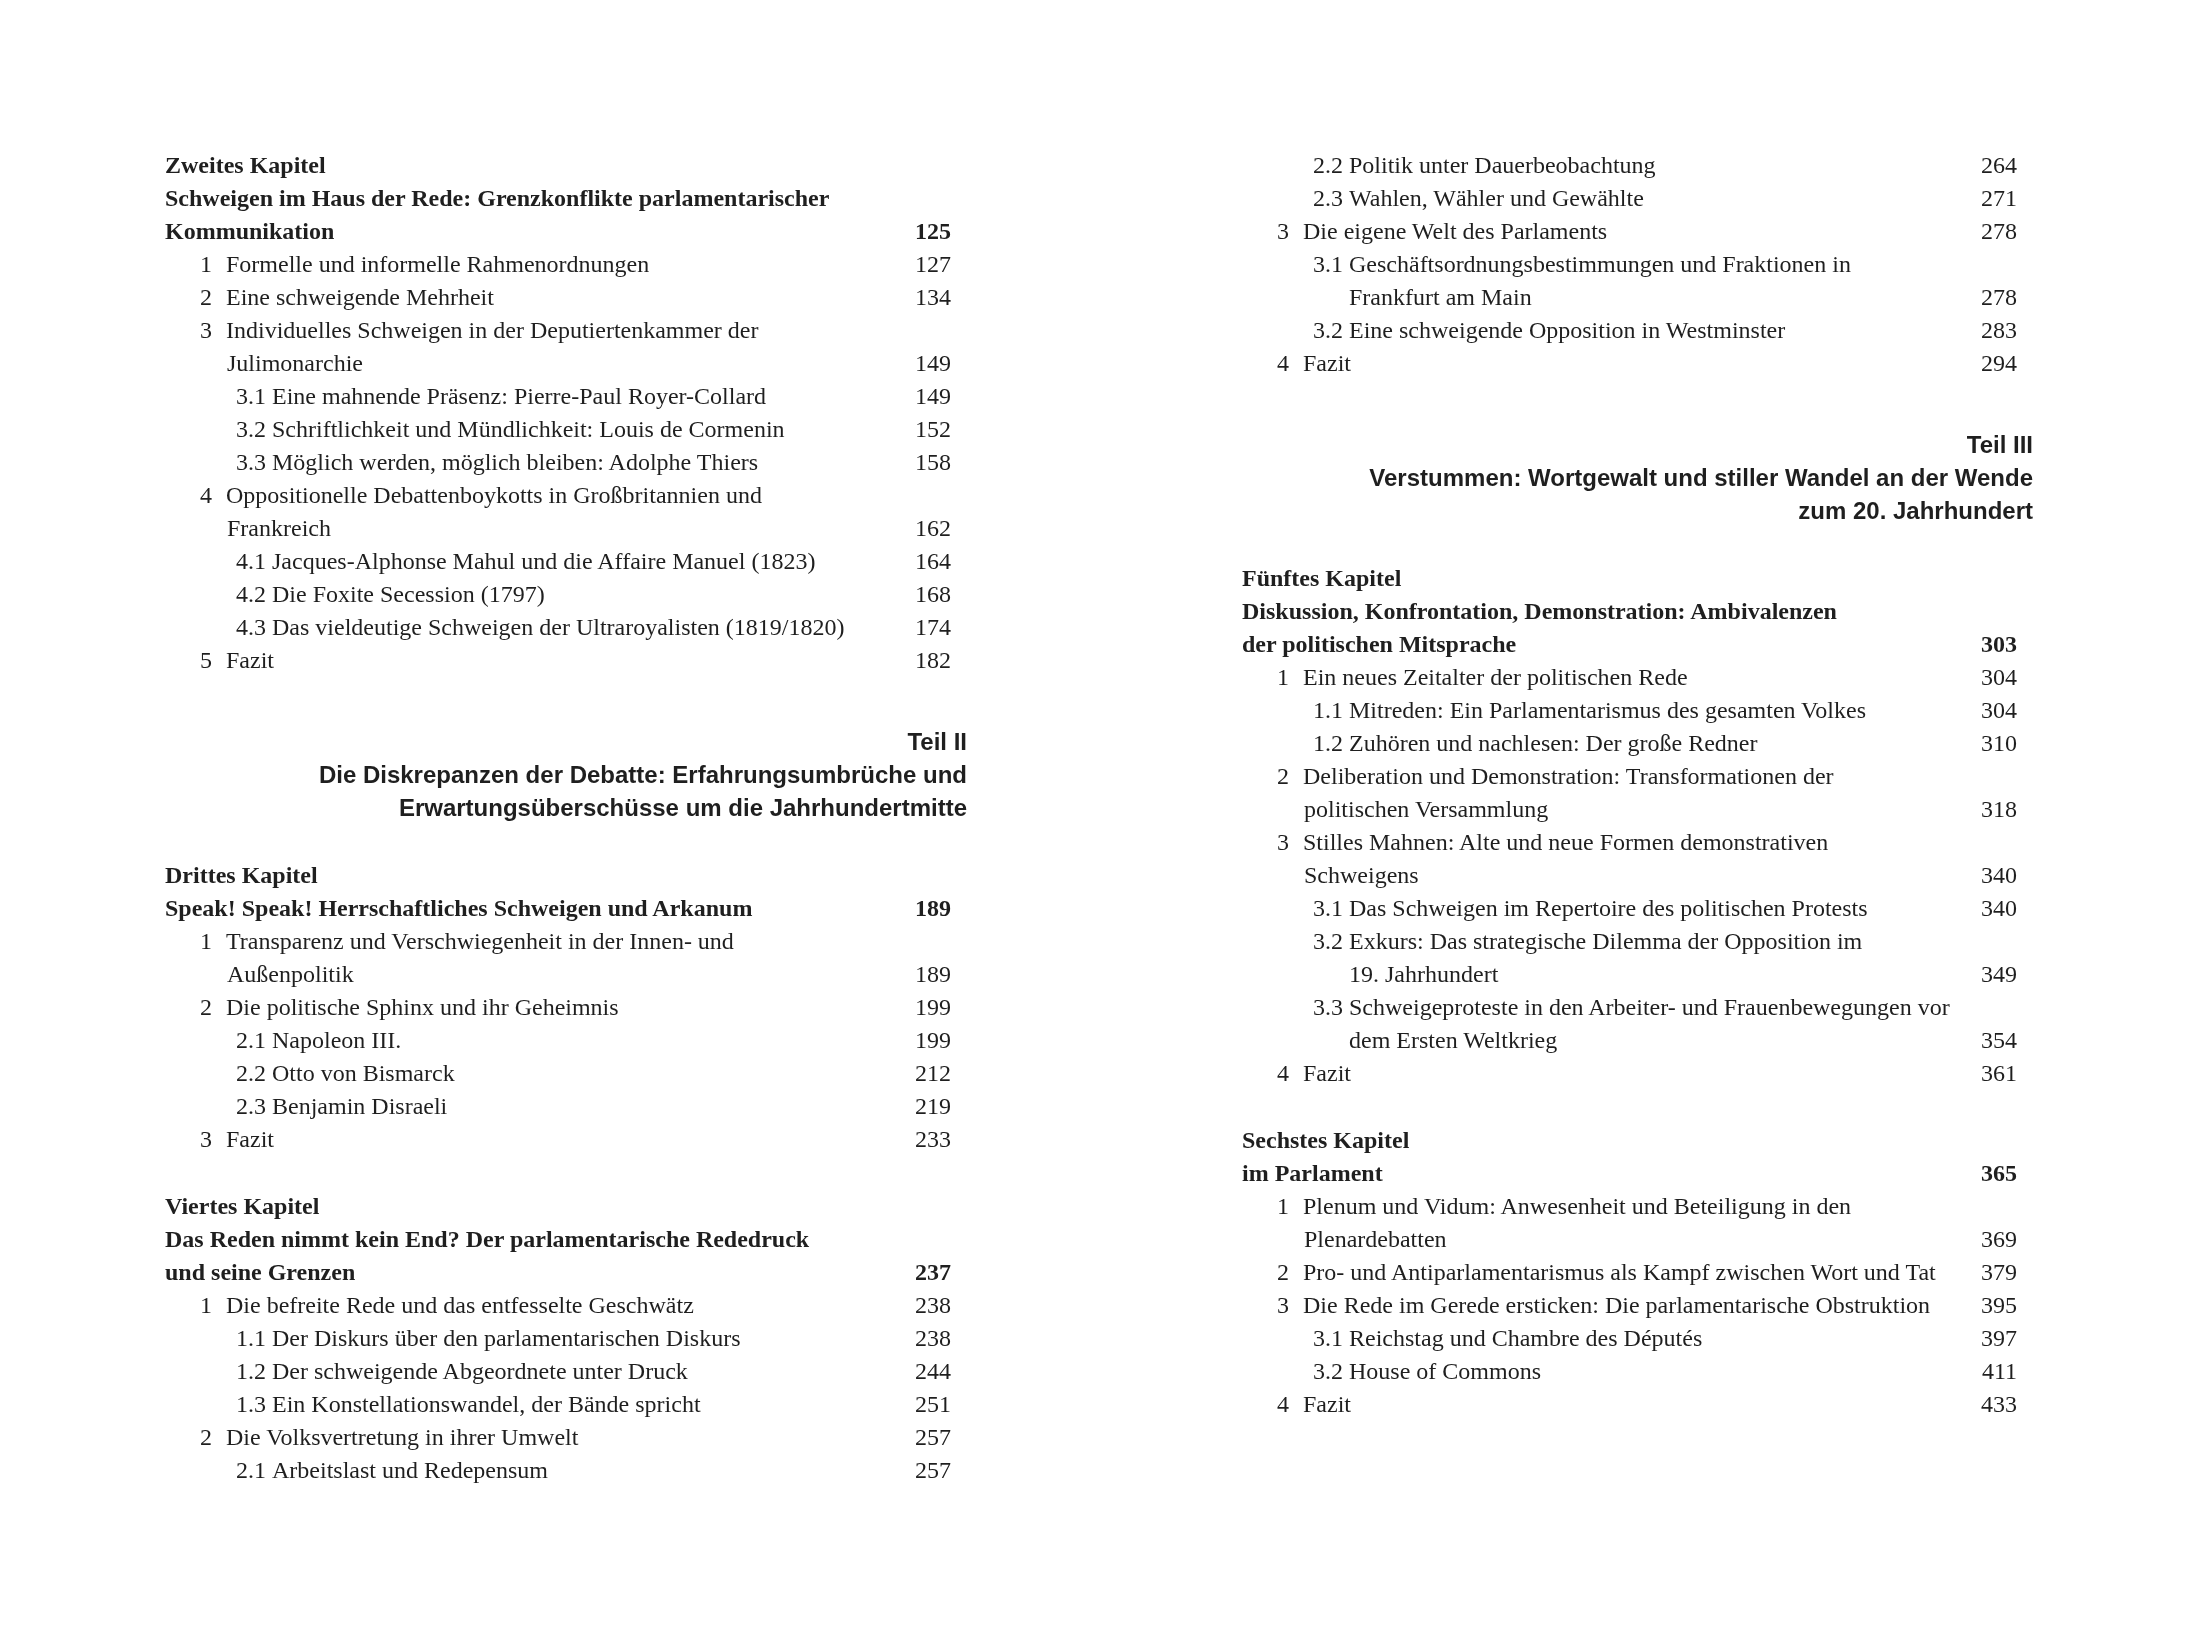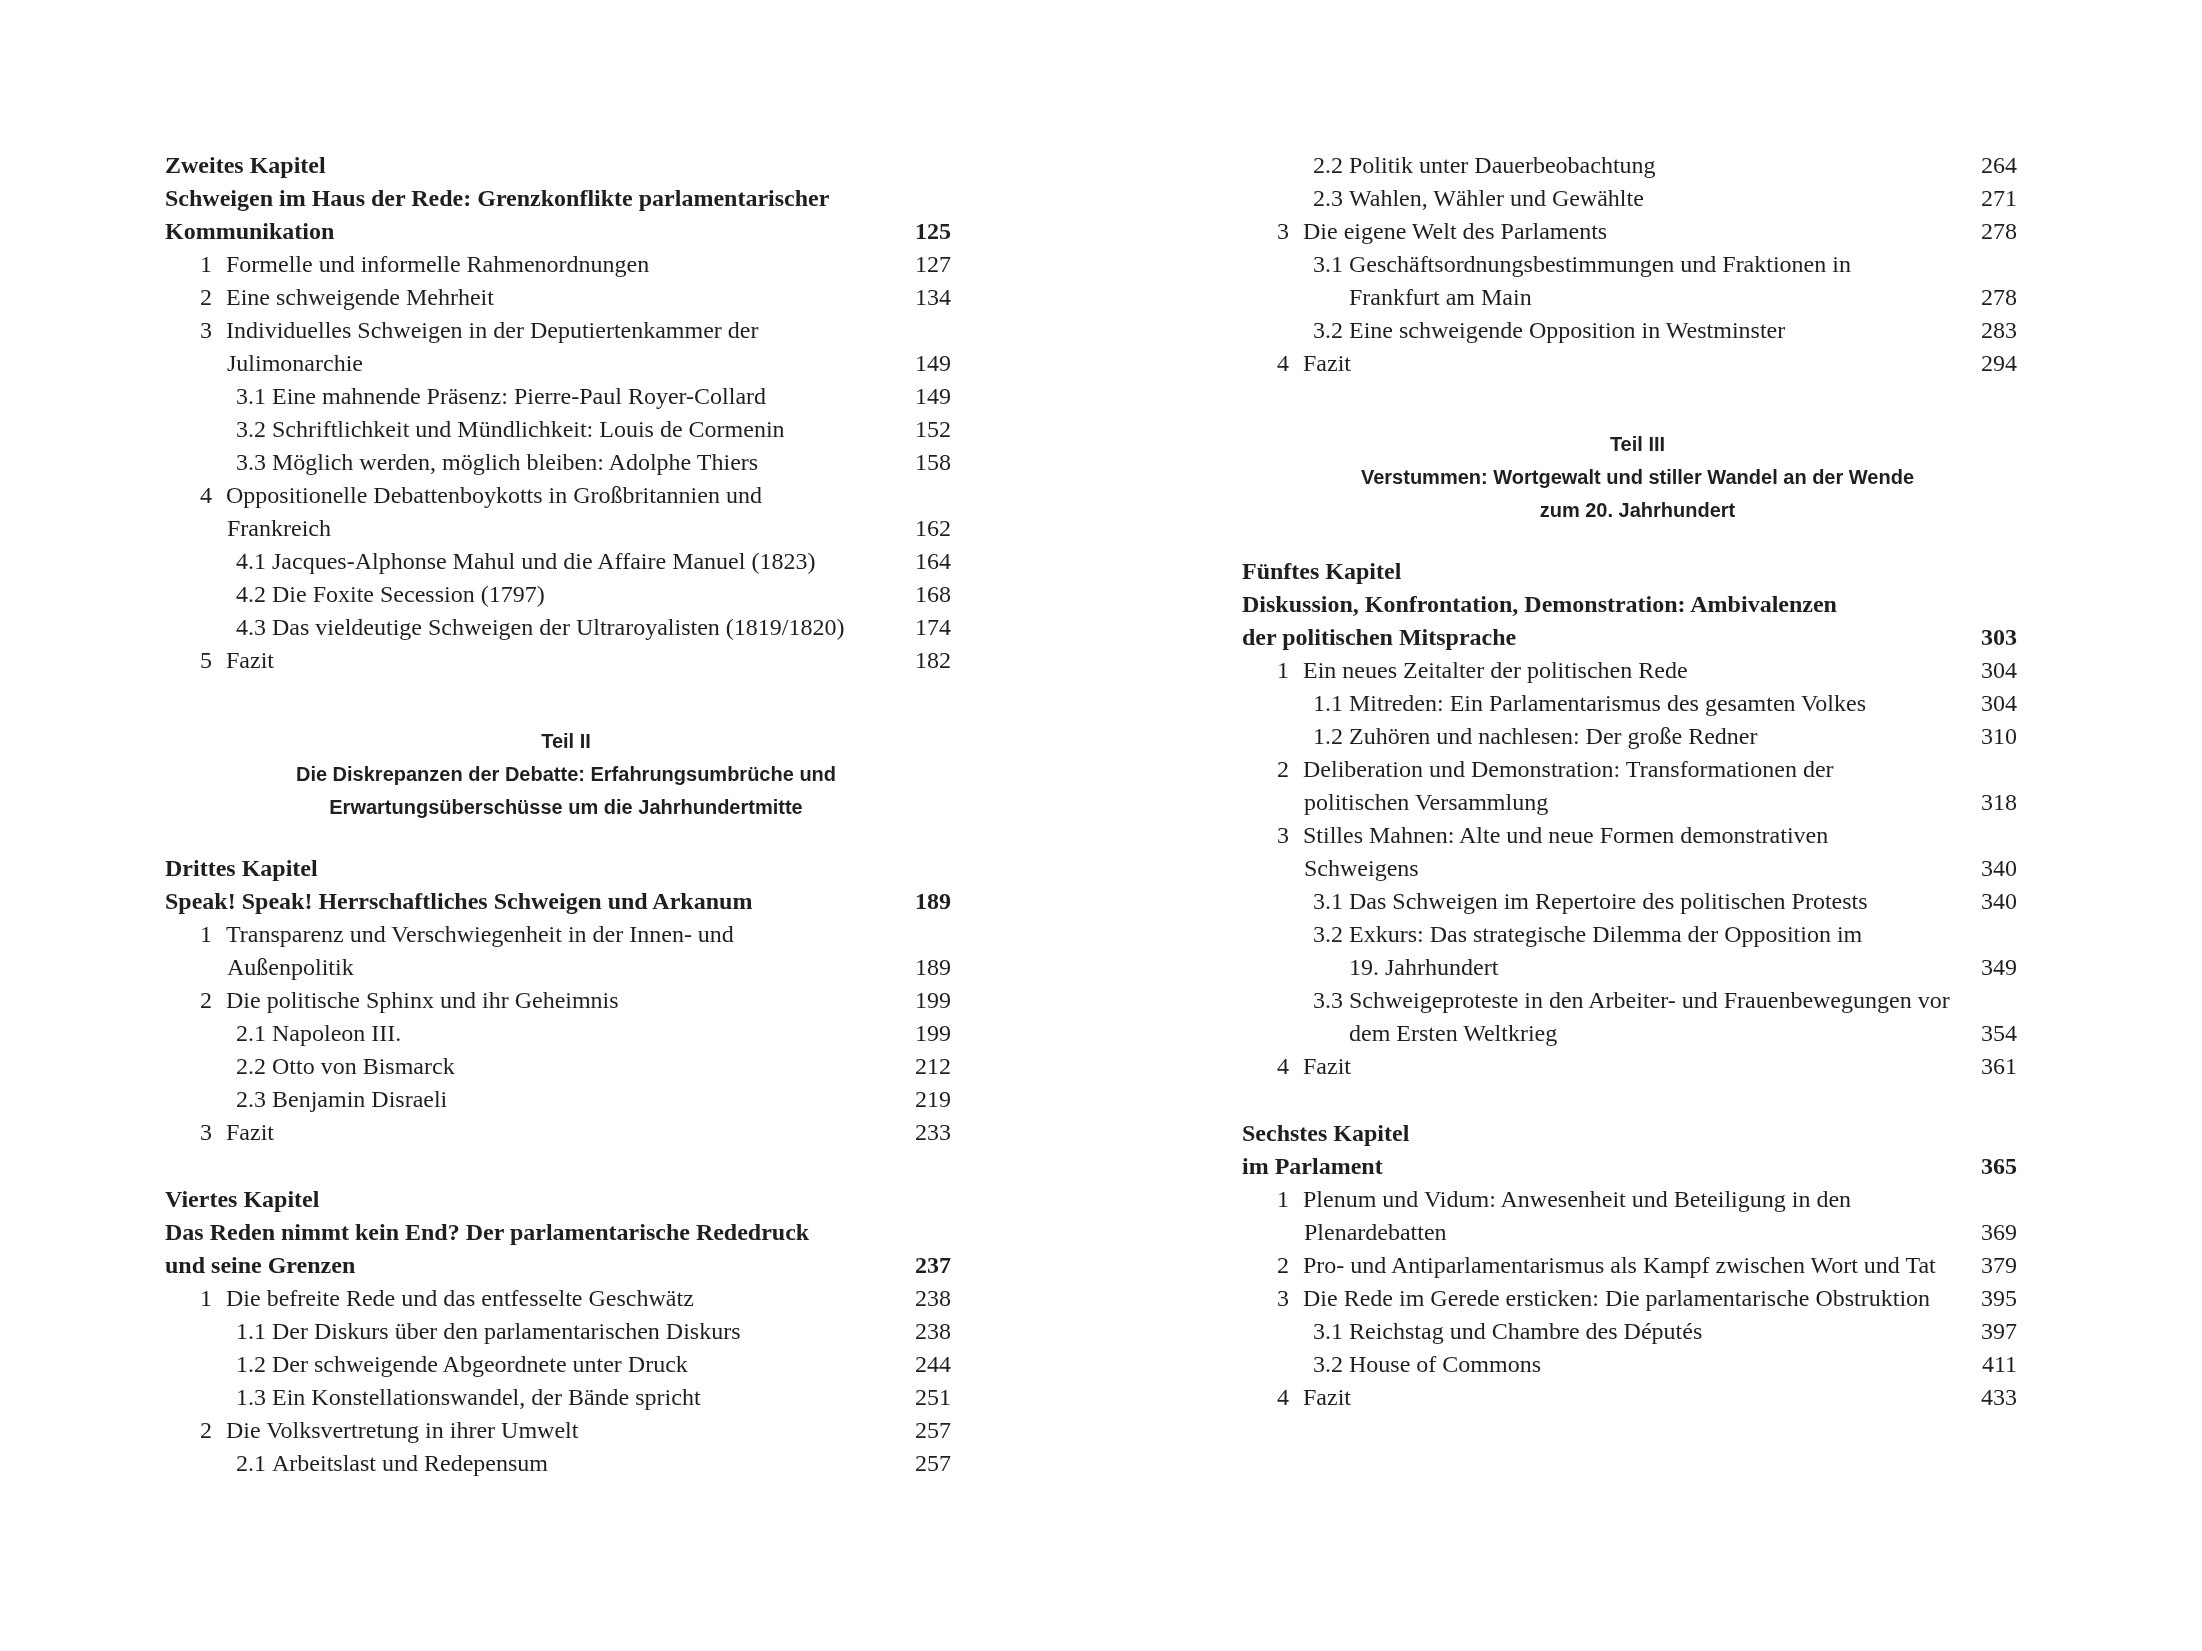--- a/index.html
+++ b/index.html
@@ -17,21 +17,21 @@
   }
   .page-col {
     position: absolute;
     top: 149px;
   }
   #left-col  { left: 165px;  width: 802px; }
   #right-col { left: 1242px; width: 791px; }
 
   .block + .block { margin-top: 34px; }
   .block.part     { margin-top: 48px; }
-  .block.part + .block { margin-top: 28px; }
+  .block.part + .block { margin-top: 35px; }
   #right-col .block:first-child,
   #left-col  .block:first-child { margin-top: 0; }
 
   .line {
     position: relative;
     line-height: 33px;
     font-size: 24px;
     white-space: nowrap;
     padding-right: 80px;
   }
@@ -45,24 +45,24 @@
   .line.h .pg { font-weight: bold; }
 
   .line.i1 { padding-left: 35px; }
   .line.i1 .num { display: inline-block; width: 26px; }
   .line.i2 { padding-left: 71px; }
   .line.i2 .num { display: inline-block; width: 36px; }
   .line.c1 { padding-left: 62px; }
   .line.c2 { padding-left: 107px; }
 
   .block.part {
-    text-align: center;
+    text-align: right;
     font-family: "Liberation Sans", sans-serif;
     font-weight: bold;
-    font-size: 20px;
+    font-size: 24px;
   }
   .block.part .pline {
     line-height: 33px;
     white-space: nowrap;
   }
 </style>
 </head>
 <body>
 
 <div id="left-col" class="page-col">

